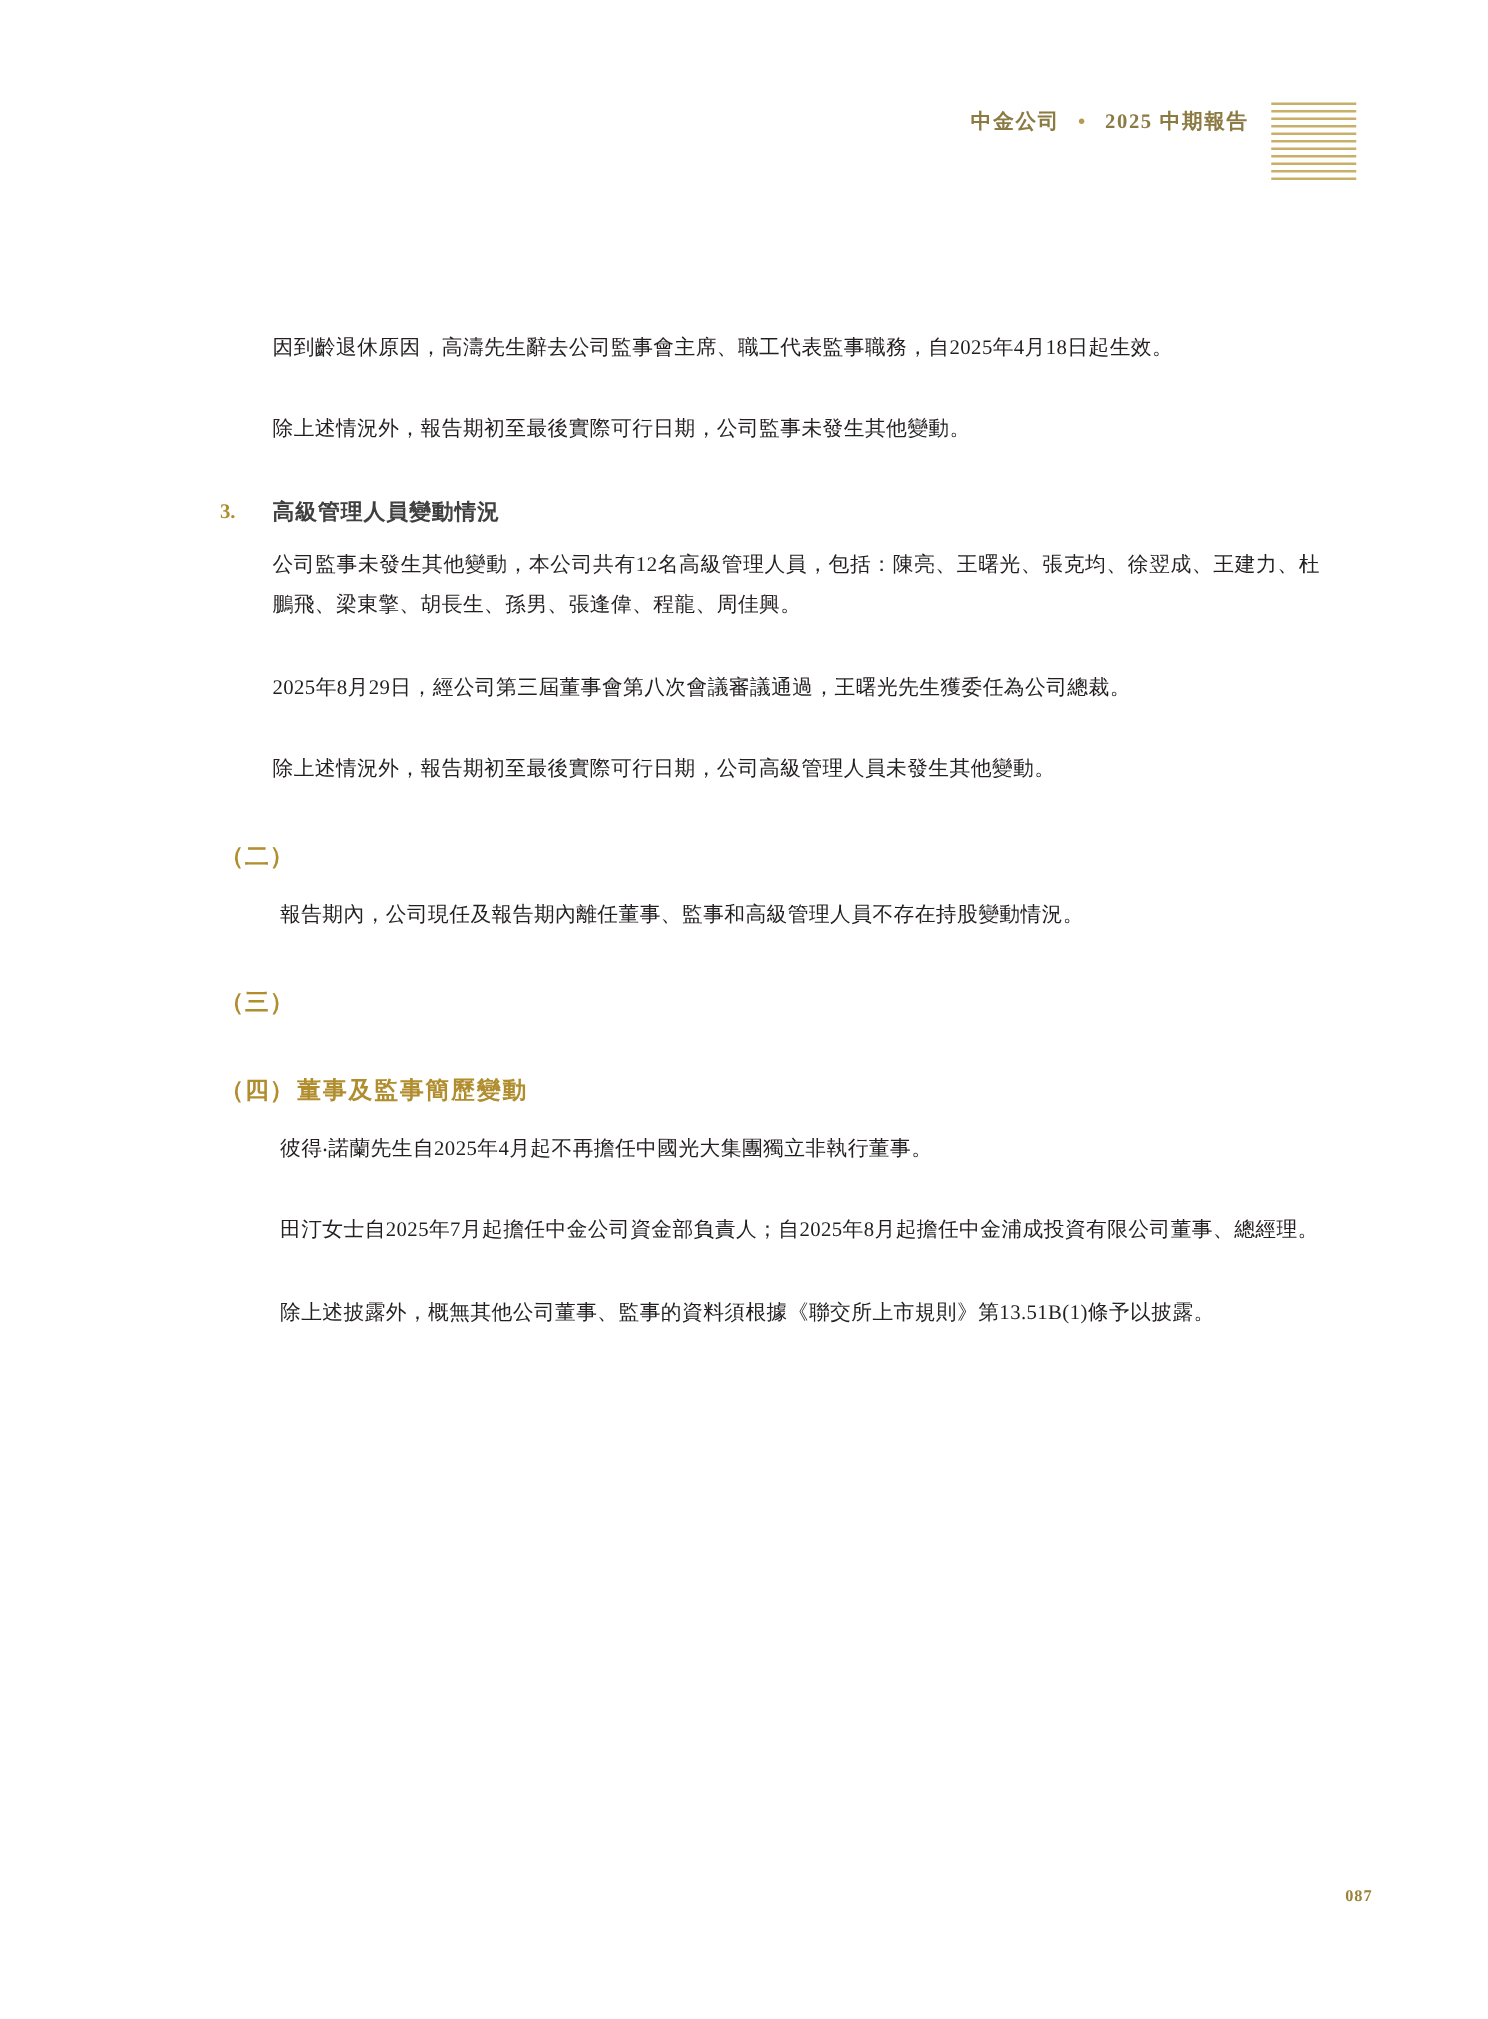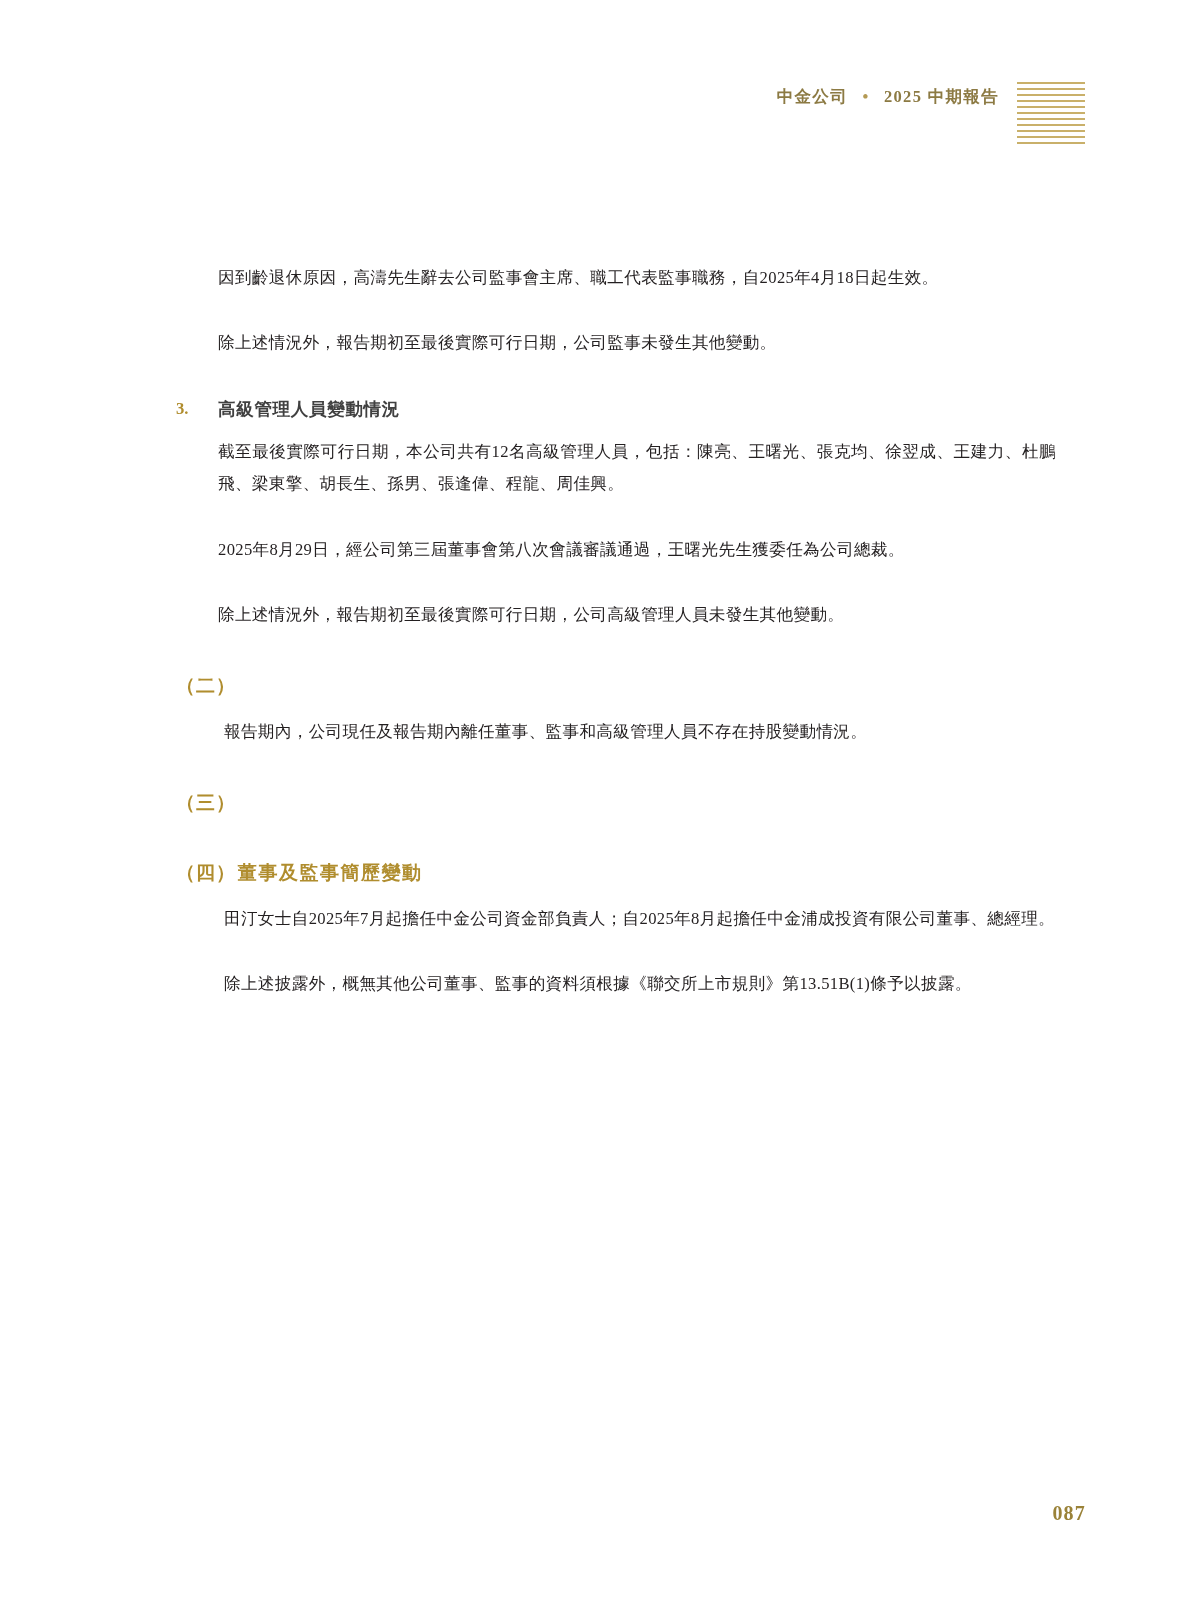--- a/index.html
+++ b/index.html
@@ -125,23 +125,23 @@
     letter-spacing: 0.08em;
   }
 
   .body-indent {
     padding-left: 48px;
   }
 
   
   .page-number {
     position: absolute;
-    right: 104px;
+    right: 92px;
     bottom: 90px;
-    font-size: 20px;
+    font-size: 13px;
     font-weight: bold;
     color: #9a8238;
     letter-spacing: 0.06em;
   }
 </style>
 </head>
 <body>
 
 <div class="page">
 
@@ -170,41 +170,42 @@
 
     <p class="para indent">因到齡退休原因，高濤先生辭去公司監事會主席、職工代表監事職務，自2025年4月18日起生效。</p>
 
     <p class="para indent">除上述情況外，報告期初至最後實際可行日期，公司監事未發生其他變動。</p>
 
     <div class="num-section">
       <div class="num-marker">3.</div>
       <div class="num-title">高級管理人員變動情況</div>
     </div>
     <div class="sub-block indent">
-      <p class="para">截至最後實際可行日期，本公司共有12名高級管理人員，包括：陳亮、王曙光、張克均、徐翌成、王建力、杜鵬飛、梁東擎、胡長生、孫男、張逢偉、程龍、周佳興。</p>
+      <p class="para">公司監事未發生其他變動，本公司共有12名高級管理人員，包括：陳亮、王曙光、張克均、徐翌成、王建力、杜鵬飛、梁東擎、胡長生、孫男、張逢偉、程龍、周佳興。</p>
       <p class="para">2025年8月29日，經公司第三屆董事會第八次會議審議通過，王曙光先生獲委任為公司總裁。</p>
       <p class="para">除上述情況外，報告期初至最後實際可行日期，公司高級管理人員未發生其他變動。</p>
     </div>
 
     <h2 class="heading">
       <span class="hd-num">（二）</span>
     </h2>
     <div class="body-indent">
       <p class="para">報告期內，公司現任及報告期內離任董事、監事和高級管理人員不存在持股變動情況。</p>
     </div>
 
     <h2 class="heading">
       <span class="hd-num">（三）</span>
     </h2>
 
     <h2 class="heading">
       <span class="hd-num">（四）</span>
       <span class="hd-text">董事及監事簡歷變動</span>
     </h2>
     <div class="body-indent">
+      <p class="para">彼得‧諾蘭先生自2025年4月起不再擔任中國光大集團獨立非執行董事。</p>
       <p class="para">田汀女士自2025年7月起擔任中金公司資金部負責人；自2025年8月起擔任中金浦成投資有限公司董事、總經理。</p>
       <p class="para">除上述披露外，概無其他公司董事、監事的資料須根據《聯交所上市規則》第13.51B(1)條予以披露。</p>
     </div>
 
   </div>
 
   <div class="page-number">087</div>
 
 </div>
 

